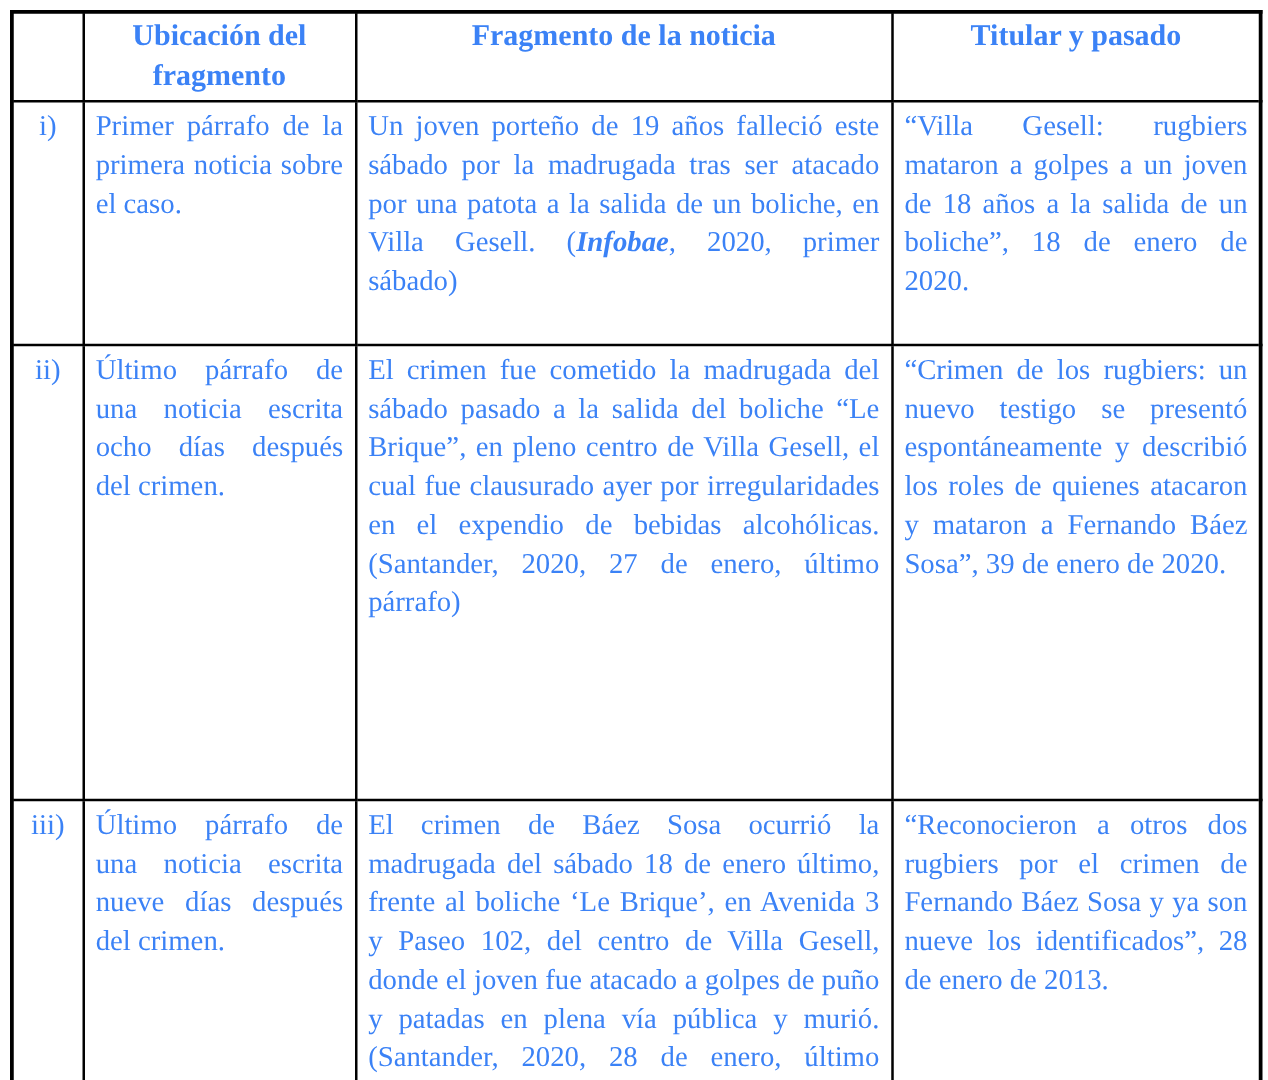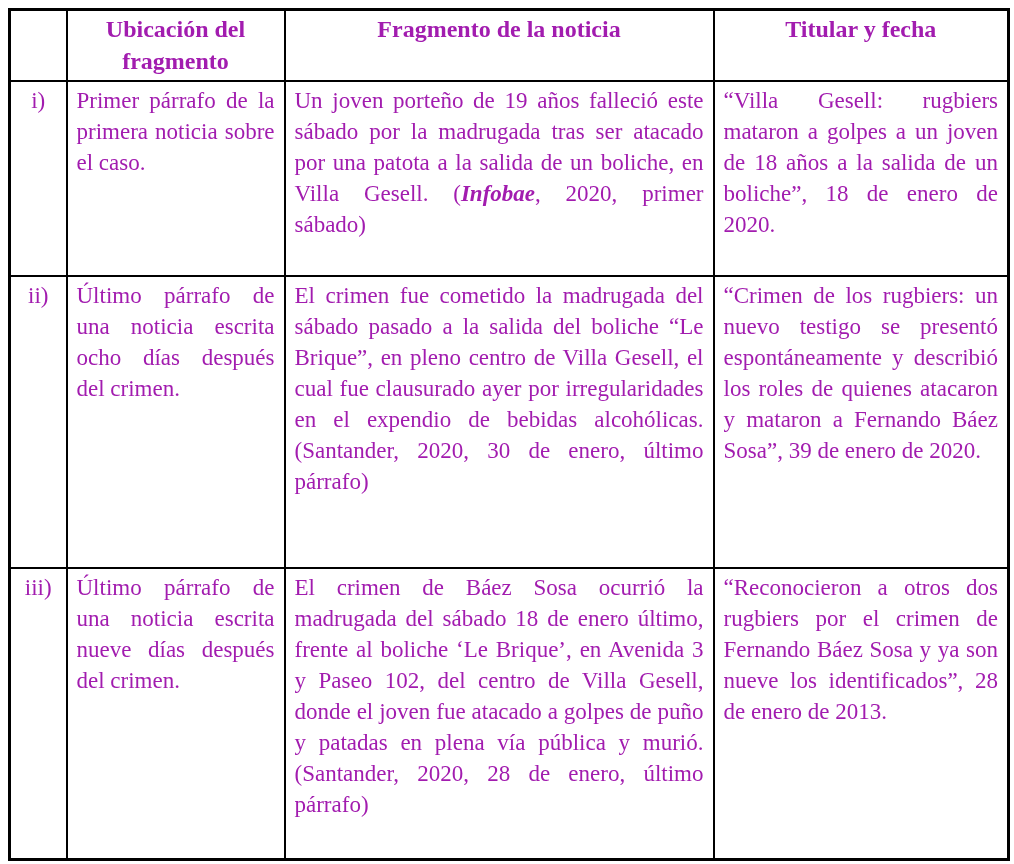--- a/index.html
+++ b/index.html
@@ -7,21 +7,21 @@
     padding: 0;
     background: #ffffff;
   }
   .page {
     position: relative;
     width: 1014px;
     height: 864px;
     background: #ffffff;
     overflow: hidden;
     font-family: "Liberation Serif", "DejaVu Serif", serif;
-    color: #a21caf;
+    color: #3b82f6;
   }
   table.doc-table {
     position: absolute;
     left: 8px;
     top: 8px;
     width: 999px;
     border-collapse: collapse;
     table-layout: fixed;
     border: 3px solid #000000;
   }
@@ -59,32 +59,32 @@
       <col style="width:57px">
       <col style="width:218px">
       <col style="width:429px">
       <col style="width:295px">
     </colgroup>
     <tbody>
         <tr style="height:70px">
       <th></th>
       <th>Ubicación del fragmento</th>
       <th>Fragmento de la noticia</th>
-      <th>Titular y fecha</th>
+      <th>Titular y pasado</th>
     </tr>
     <tr style="height:195px">
       <td class="label-cell">i)</td>
       <td class="body-cell">Primer párrafo de la primera noticia sobre el caso.</td>
       <td class="body-cell"><span>Un joven porteño de 19 años falleció este sábado por la madrugada tras ser atacado por una patota a la salida de un boliche, en Villa Gesell. (</span><span style="font-style: italic; font-weight: bold;">Infobae</span><span>, 2020, primer sábado)</span></td>
       <td class="body-cell">“Villa Gesell: rugbiers mataron a golpes a un joven de 18 años a la salida de un boliche”, 18 de enero de 2020.</td>
     </tr>
-    <tr style="height:292px">
+    <tr style="height:364px">
       <td class="label-cell">ii)</td>
       <td class="body-cell">Último párrafo de una noticia escrita ocho días después del crimen.</td>
-      <td class="body-cell"><span>El crimen fue cometido la madrugada del sábado pasado a la salida del boliche “Le Brique”, en pleno centro de Villa Gesell, el cual fue clausurado ayer por irregularidades en el expendio de bebidas alcohólicas. (Santander, 2020, 30 de enero, último párrafo)</span></td>
+      <td class="body-cell"><span>El crimen fue cometido la madrugada del sábado pasado a la salida del boliche “Le Brique”, en pleno centro de Villa Gesell, el cual fue clausurado ayer por irregularidades en el expendio de bebidas alcohólicas. (Santander, 2020, 27 de enero, último párrafo)</span></td>
       <td class="body-cell">“Crimen de los rugbiers: un nuevo testigo se presentó espontáneamente y describió los roles de quienes atacaron y mataron a Fernando Báez Sosa”, 39 de enero de 2020.</td>
     </tr>
     <tr style="height:291px">
       <td class="label-cell">iii)</td>
       <td class="body-cell">Último párrafo de una noticia escrita nueve días después del crimen.</td>
       <td class="body-cell"><span>El crimen de Báez Sosa ocurrió la madrugada del sábado 18 de enero último, frente al boliche ‘Le Brique’, en Avenida 3 y Paseo 102, del centro de Villa Gesell, donde el joven fue atacado a golpes de puño y patadas en plena vía pública y murió. (Santander, 2020, 28 de enero, último párrafo)</span></td>
       <td class="body-cell">“Reconocieron a otros dos rugbiers por el crimen de Fernando Báez Sosa y ya son nueve los identificados”, 28 de enero de 2013.</td>
     </tr>
   </tbody>
     </table>

